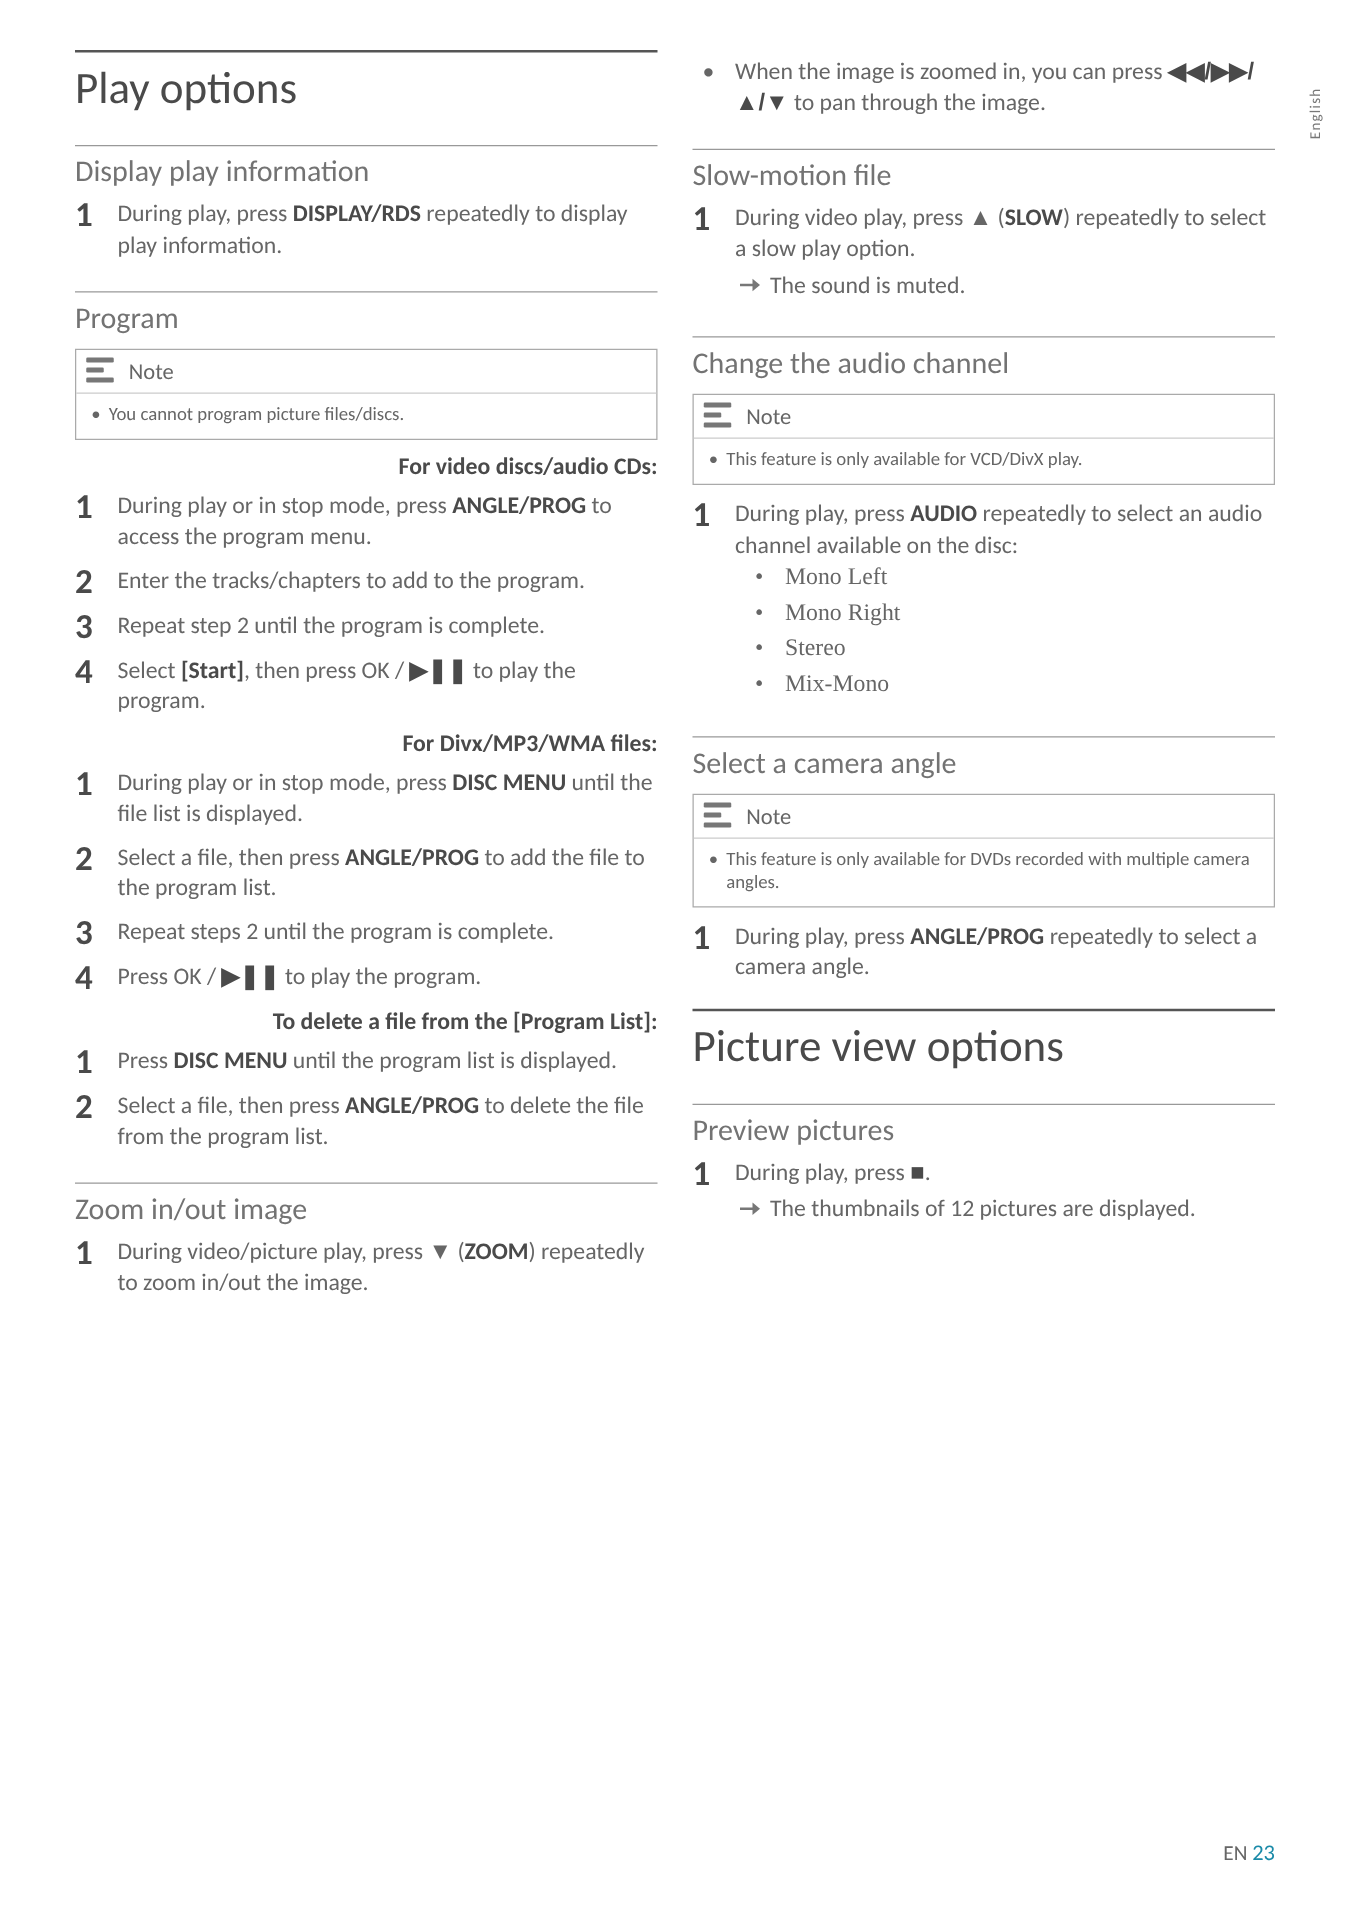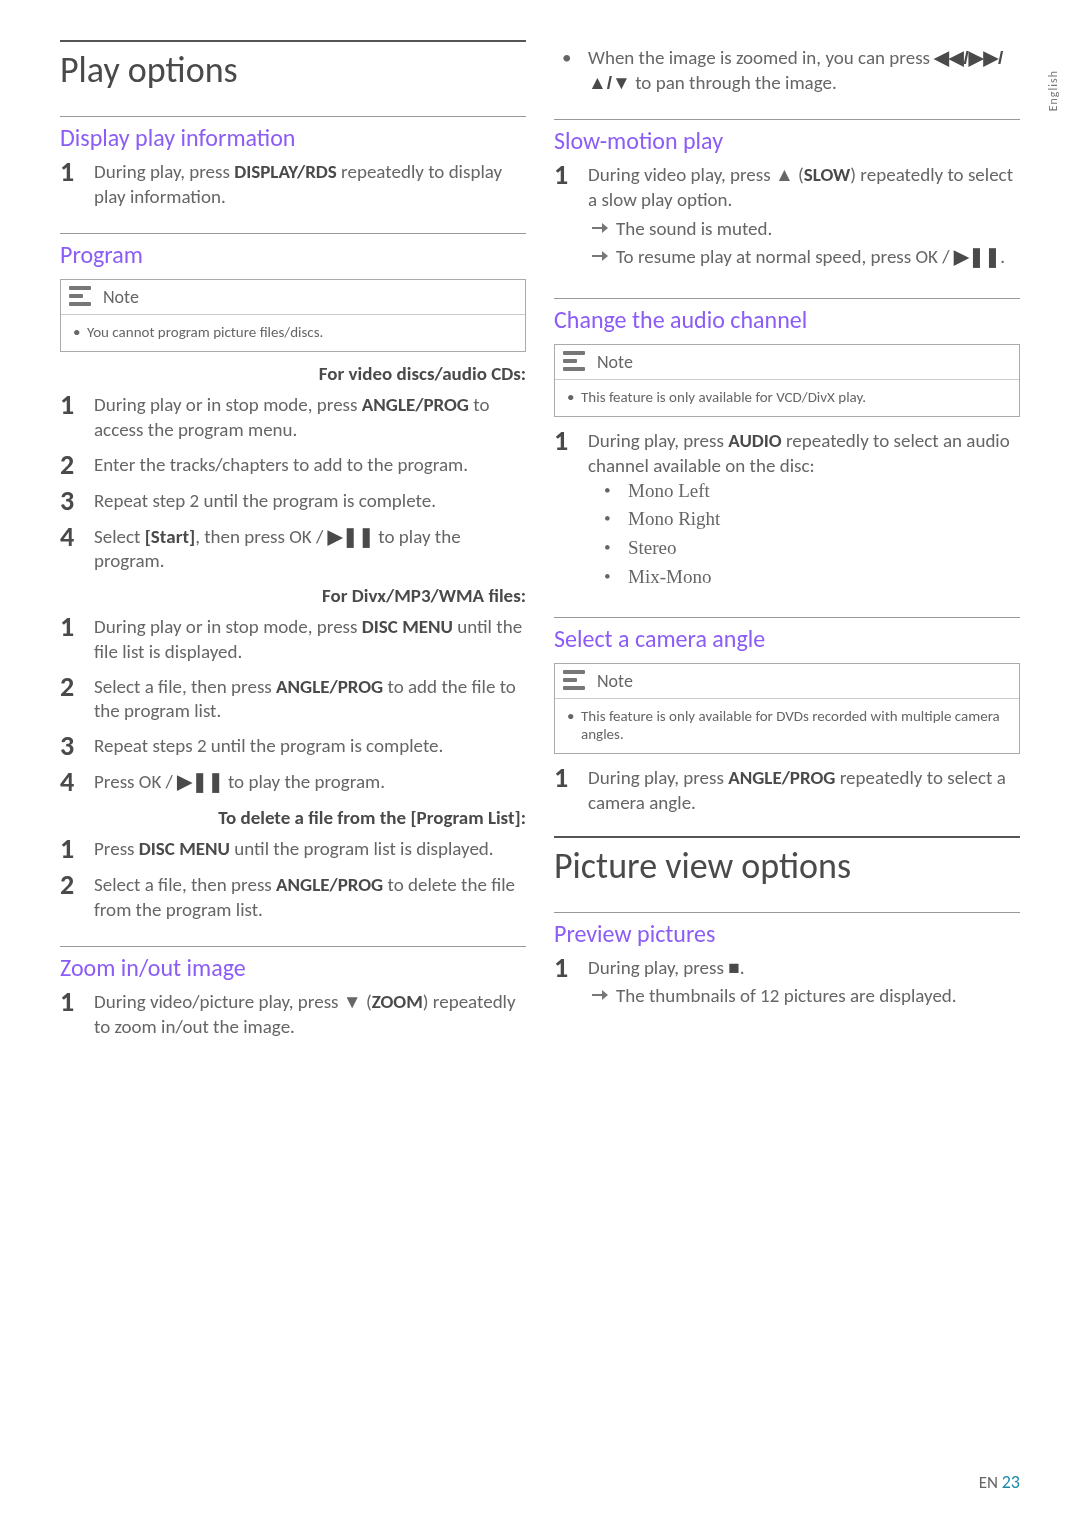--- a/index.html
+++ b/index.html
@@ -36,21 +36,21 @@
     color: #4a4a4a;
     margin-bottom: 10px;
     border-top: 2px solid #555;
     padding-top: 6px;
     margin-top: 20px;
   }
   h1:first-child { margin-top: 0; }
   h2 {
     font-size: 24px;
     font-weight: 400;
-    color: #8b5cf6;
+    color: #737373;
     border-top: 1px solid #999;
     padding-top: 6px;
     margin-top: 24px;
     margin-bottom: 4px;
   }
   .steps {
     list-style: none;
     margin-top: 6px;
   }
   .steps > li {
@@ -276,29 +276,28 @@
         </li>
     </ol>
   </div>
 
   <div class="col">
     <div class="top-bullet">
       <span class="dot">•</span>
       <span class="txt"><span>When the image is zoomed in, you can press </span><span class="glyph bold">◀◀/▶▶/▲/▼</span><span> to pan through the image.</span></span>
     </div>
 
-    <h2>Slow-motion play</h2>
+    <h2>Slow-motion file</h2>
     <ol class="steps">
       <li>
           <span class="stepnum">1</span>
         <span class="steptext">
           <span>During video play, press ▲ (</span><span class="bold">SLOW</span><span>) repeatedly to select a slow play option.</span>
           <ul class="sub-bullets">
             <li>The sound is muted.</li>
-            <li><span>To resume play at normal speed, press OK / </span><span class="glyph bold">▶❚❚</span><span>.</span></li>
           </ul>
         </span>
       </li>
     </ol>
 
     <h2>Change the audio channel</h2>
     <div class="notebox">
       <div class="notehead">
         <span class="note-icon">
             <span class="b1"></span>

